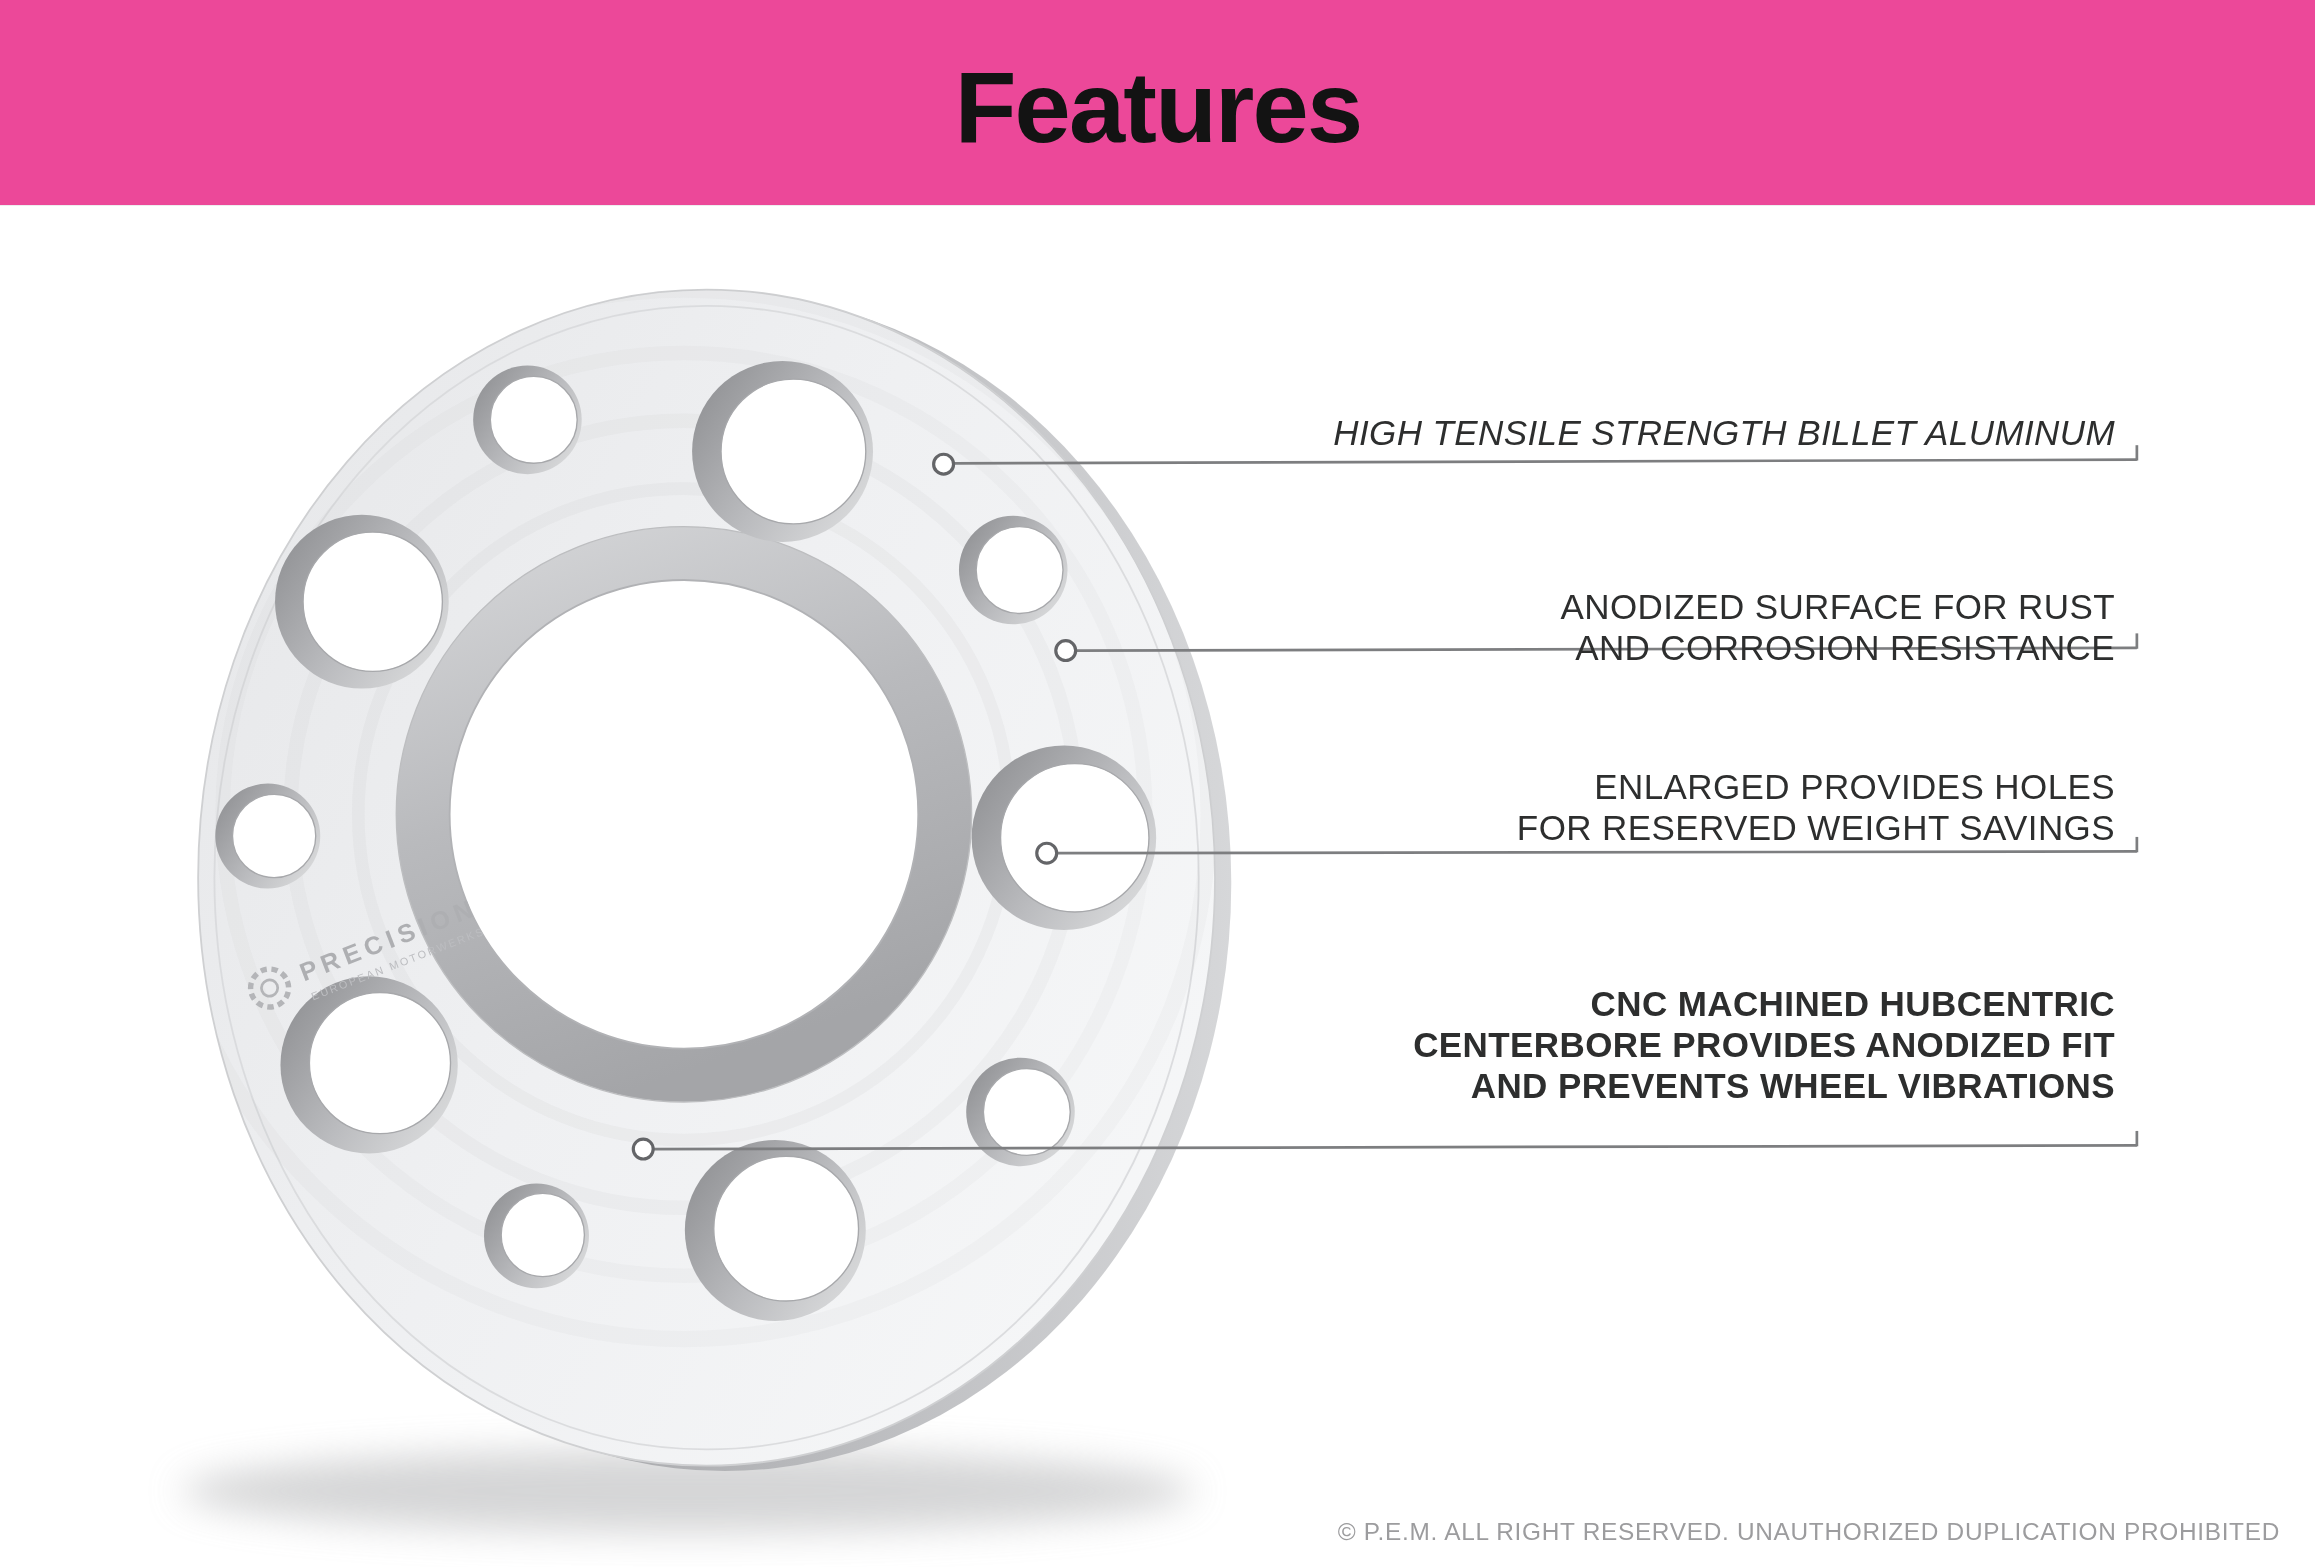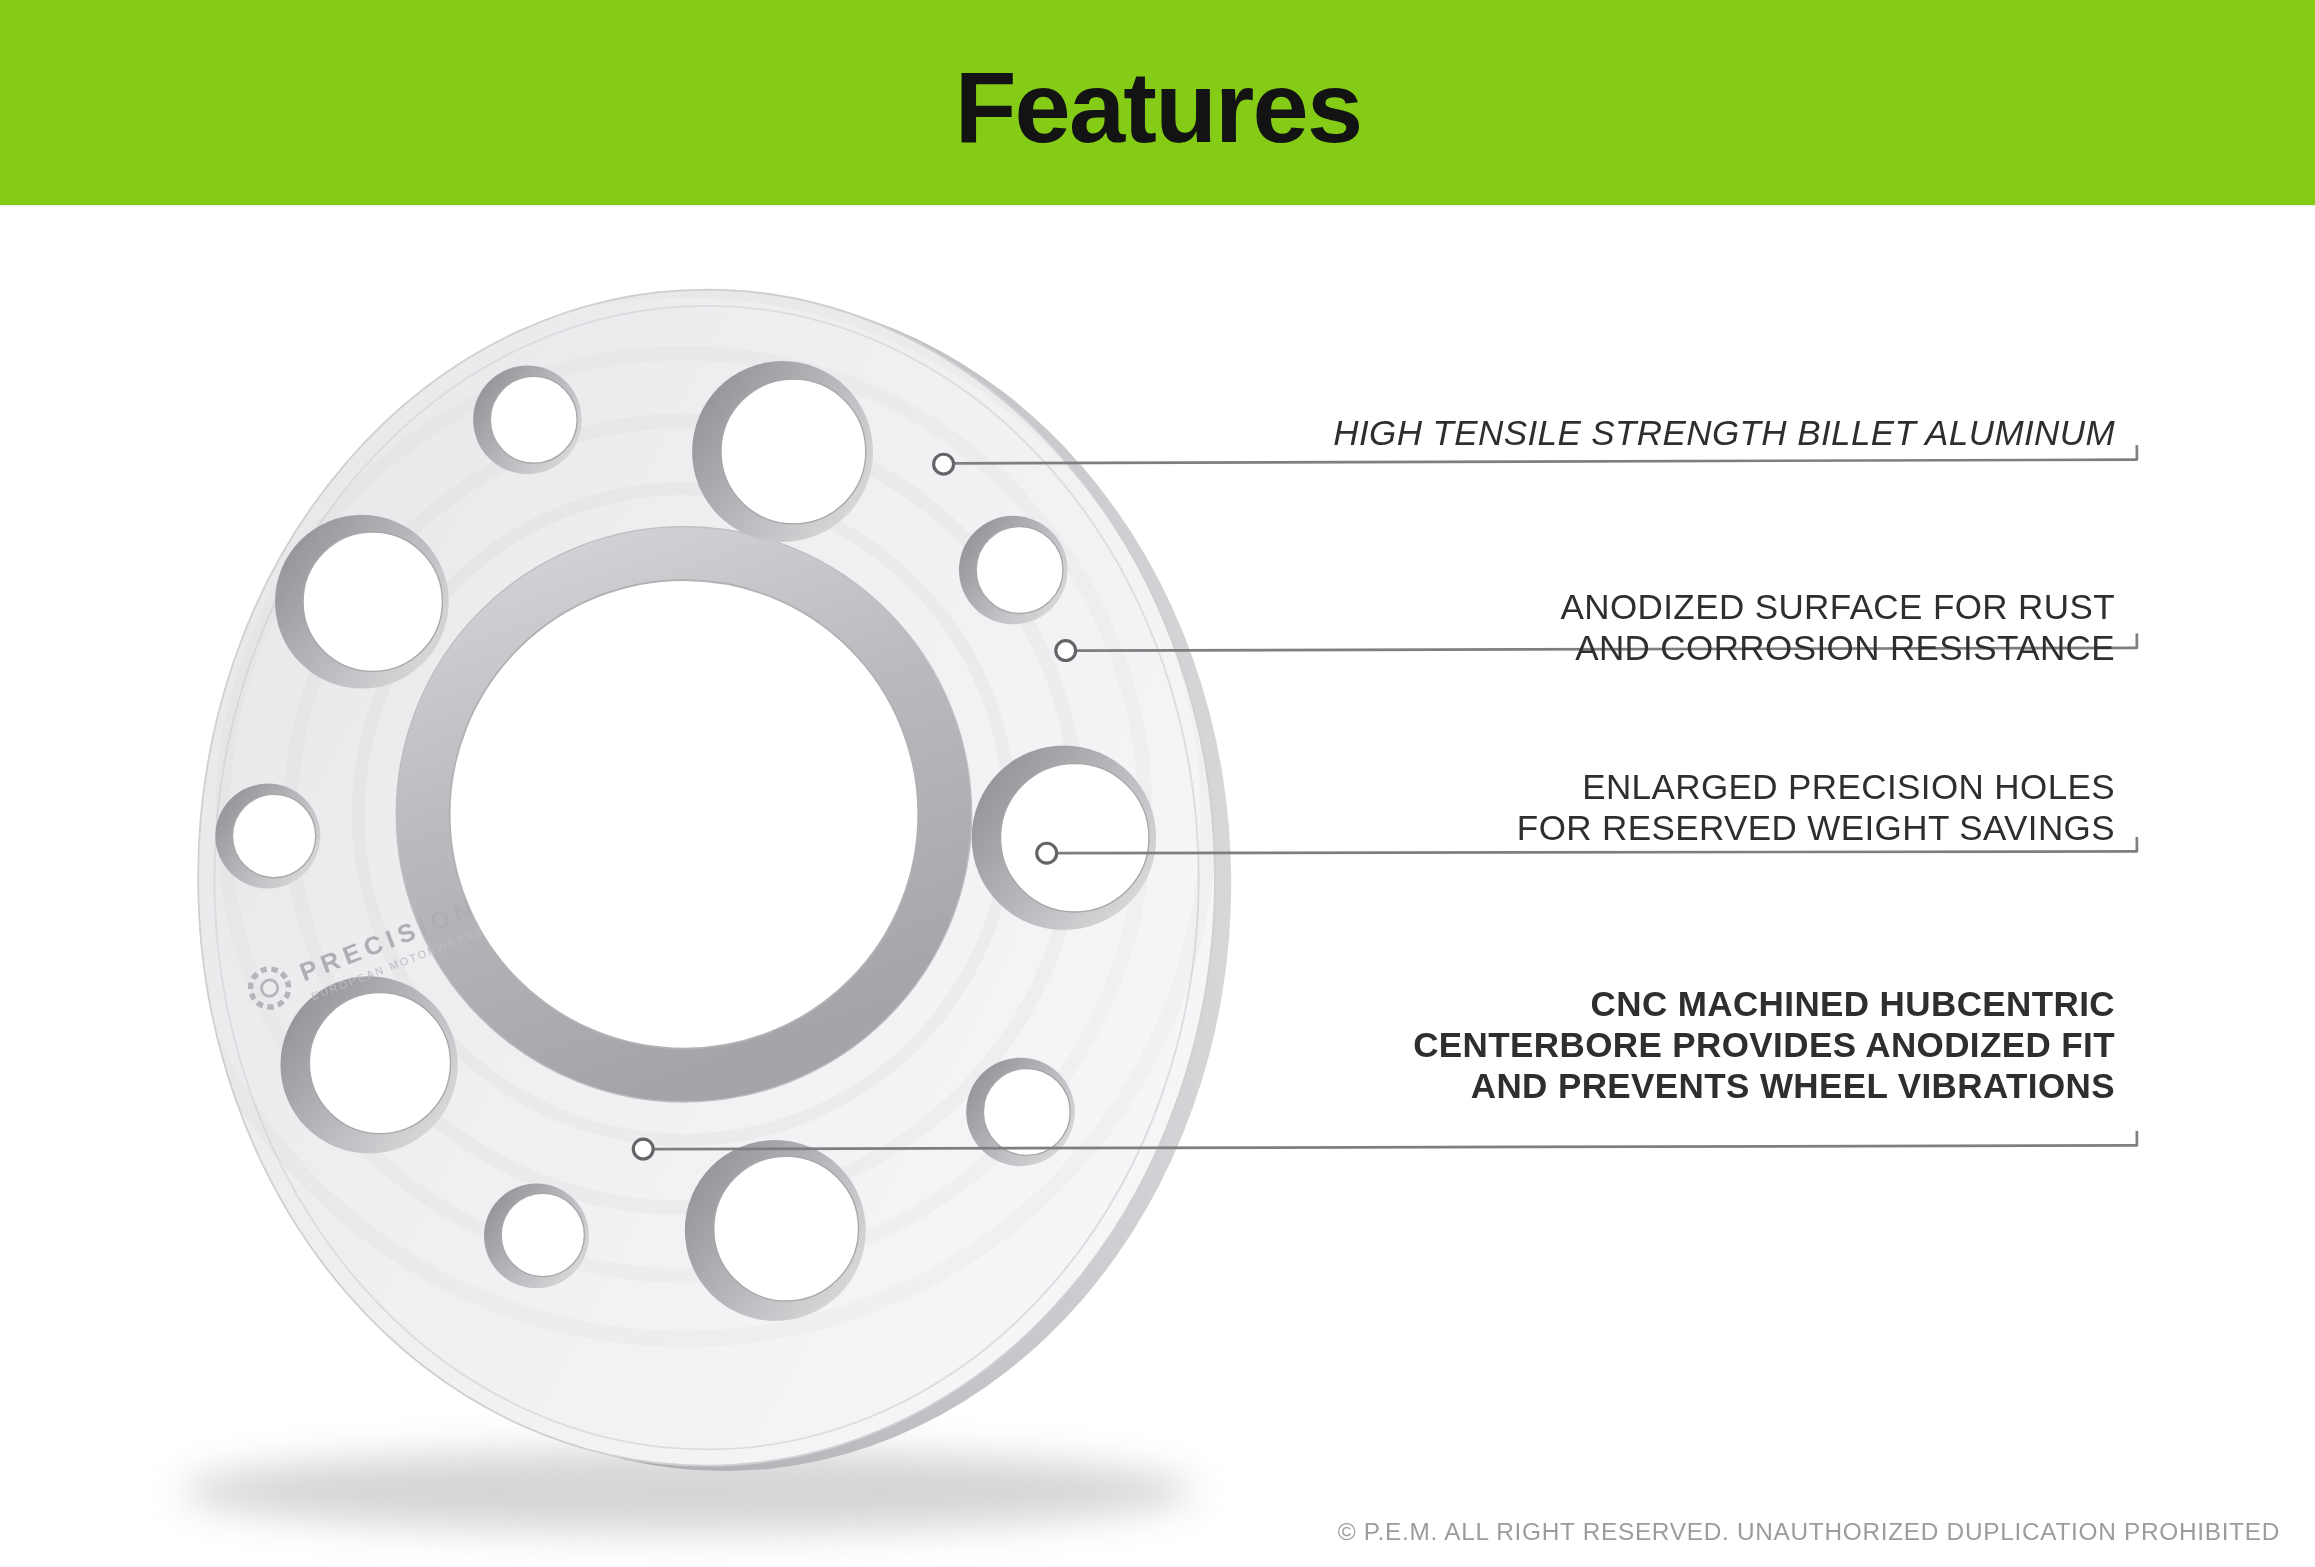--- a/index.html
+++ b/index.html
@@ -3,21 +3,21 @@
 <meta charset="utf-8">
 <style>
   html,body{margin:0;padding:0;}
   body{
     width:2316px;height:1568px;background:#ffffff;position:relative;overflow:hidden;
     font-family:"Liberation Sans", sans-serif;
   }
   
   .banner{
     position:absolute;top:0;left:0;width:2316px;height:205px;
-    background:#84cc16;border-bottom:0.9px solid #ededee;
+    background:#ec4899;border-bottom:0.9px solid #ededee;
     display:flex;align-items:center;justify-content:center;z-index:2;
   }
   .banner h1{
     margin:0;padding-top:9px;
     font-size:101px;font-weight:bold;letter-spacing:-1.8px;color:#131313;
   }
   
   .scene{position:absolute;top:0;left:0;width:2316px;height:1568px;z-index:1;}
   
   .callout{
@@ -159,21 +159,21 @@
 </svg>
 
 <div class="callout" id="callout-1">
   <span class="cl">HIGH TENSILE STRENGTH BILLET ALUMINUM</span>
 </div>
 <div class="callout" id="callout-2">
   <span class="cl">ANODIZED SURFACE FOR RUST</span>
   <span class="cl">AND CORROSION RESISTANCE</span>
 </div>
 <div class="callout" id="callout-3">
-  <span class="cl">ENLARGED PRECISION HOLES</span>
+  <span class="cl">ENLARGED PROVIDES HOLES</span>
   <span class="cl">FOR RESERVED WEIGHT SAVINGS</span>
 </div>
 <div class="callout" id="callout-4">
   <span class="cl">CNC MACHINED HUBCENTRIC</span>
   <span class="cl">CENTERBORE PROVIDES ANODIZED FIT</span>
   <span class="cl">AND PREVENTS WHEEL VIBRATIONS</span>
 </div>
 
 <div class="copyright">© P.E.M. ALL RIGHT RESERVED. UNAUTHORIZED DUPLICATION PROHIBITED</div>
 

